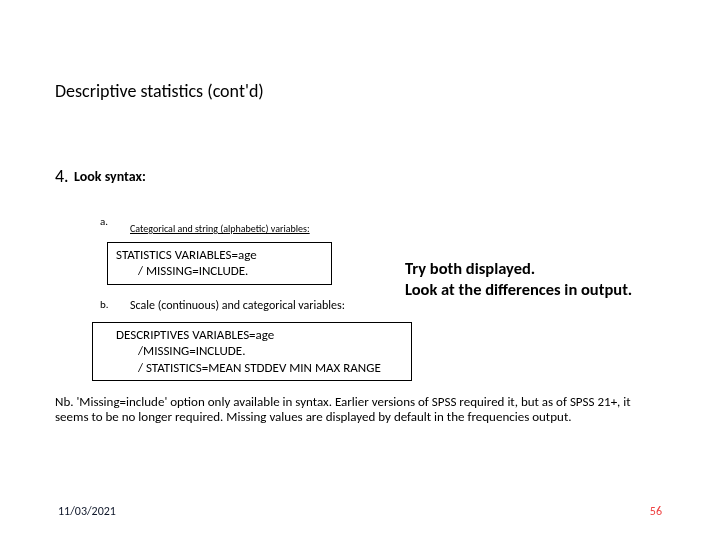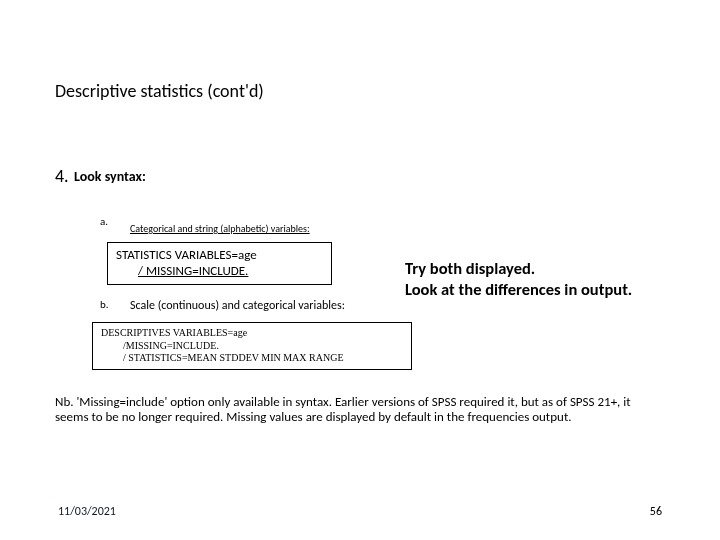--- a/index.html
+++ b/index.html
@@ -56,45 +56,44 @@
     position: absolute;
     left: 107px;
     top: 242px;
     width: 225px;
     border: 1px solid #000;
     padding: 4px 8px 4px 8px;
     font-size: 13px;
     line-height: 1.25;
     box-sizing: border-box;
   }
-  .codebox1 .line2 { padding-left: 22px; text-decoration: underline; }
+  .codebox1 .line2 { padding-left: 22px; }
   .item-b-marker {
     position: absolute;
     left: 100px;
     top: 298px;
     font-size: 11px;
   }
   .item-b-text {
     position: absolute;
     left: 130px;
     top: 298px;
     font-size: 12px;
     text-align: right;
   }
   .codebox2 {
     position: absolute;
     left: 92px;
     top: 322px;
     width: 320px;
     border: 1px solid #000;
-    padding: 4px 8px 4px 8px;
-    font-size: 10px;
+    padding: 4px 8px 4px 23px;
+    font-size: 13px;
     line-height: 1.25;
     box-sizing: border-box;
-    font-family: Liberation Serif, serif;
   }
   .codebox2 .line-ind { padding-left: 22px; }
   .side-note {
     position: absolute;
     left: 405px;
     top: 258px;
     font-size: 16.5px;
     font-weight: bold;
     line-height: 1.25;
   }
@@ -111,21 +110,21 @@
     left: 58px;
     bottom: 22px;
     font-size: 12px;
     color: #0f172a;
   }
   .footer-page {
     position: absolute;
     right: 58px;
     bottom: 22px;
     font-size: 12px;
-    color: #000000;
+    color: #ef4444;
   }
 </style>
 </head>
 <body>
 
 <div class="slide">
 
   <div class="title">Descriptive statistics (cont'd)</div>
 
   <div class="sec-num">4.</div>

